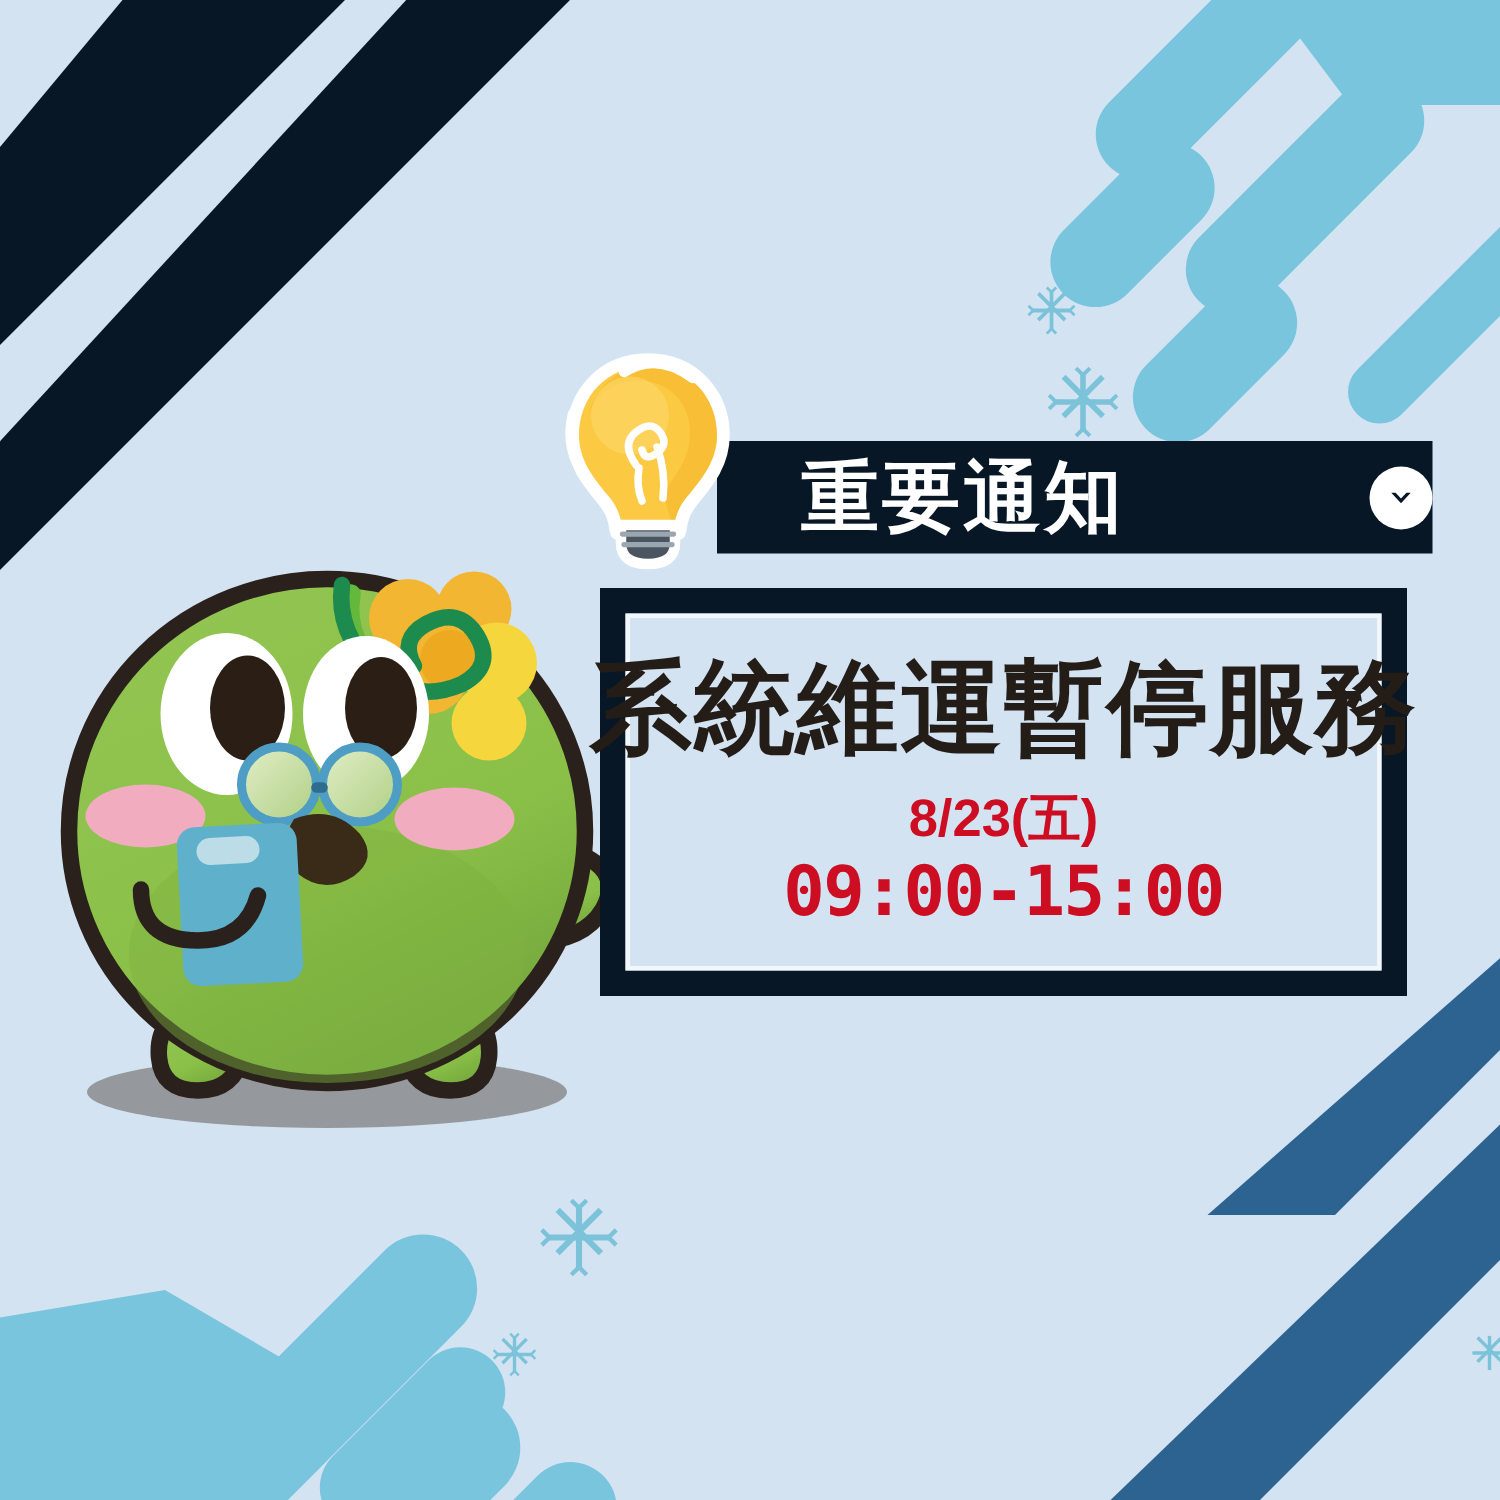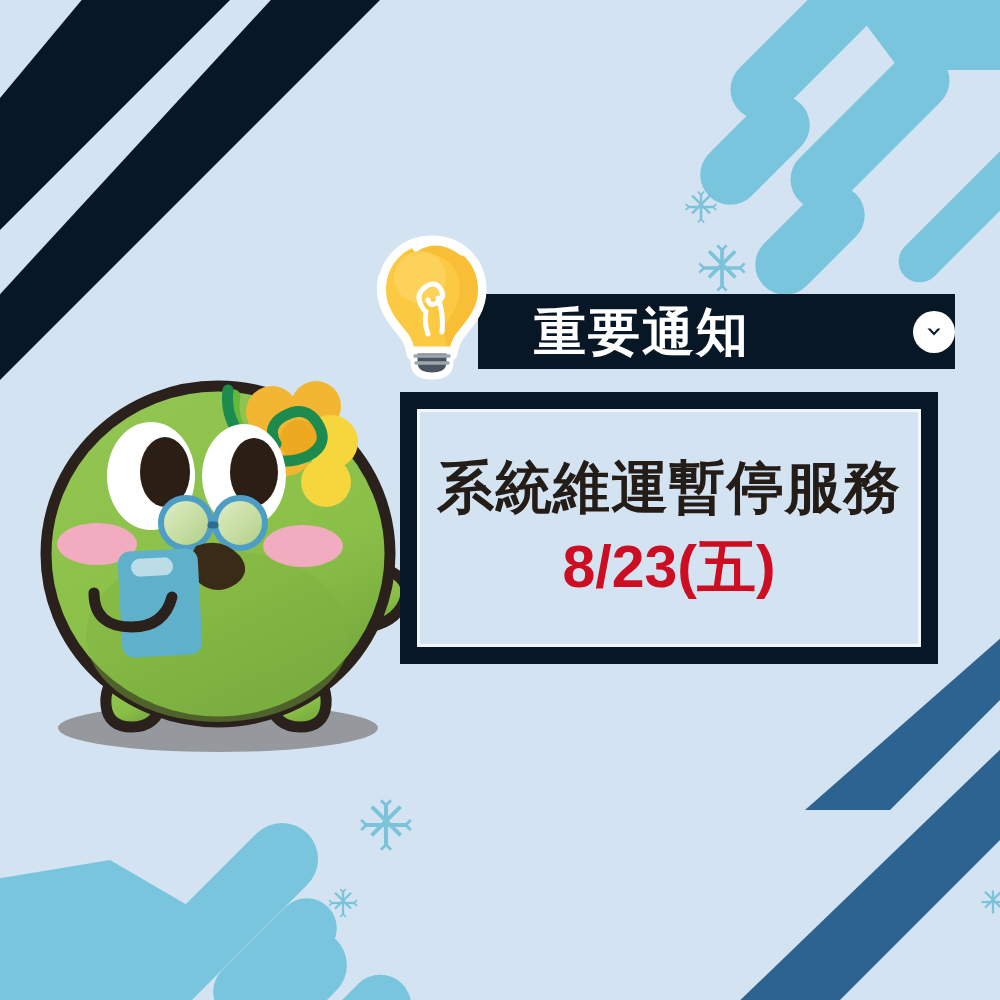--- a/index.html
+++ b/index.html
@@ -107,34 +107,34 @@
     border: 3px solid #f2f7fb;
     box-sizing: border-box;
     display: flex;
     flex-direction: column;
     align-items: center;
     justify-content: center;
     gap: 4px;
   }
   .notice-heading {
     color: #241c17;
-    font-size: 57px;
+    font-size: 68px;
     font-weight: 700;
     line-height: 1.1;
     letter-spacing: 1px;
     white-space: nowrap;
   }
   .notice-date,
   .notice-time {
     color: #cc0d22;
     font-weight: 700;
     line-height: 1.12;
     white-space: nowrap;
   }
-  .notice-date { font-size: 59px; letter-spacing: 0px; margin-top: 12px; }
+  .notice-date { font-size: 35px; letter-spacing: 0px; margin-top: 12px; }
   .notice-time {
     font-size: 46px;
     font-family: "DejaVu Sans Mono", "Liberation Mono", monospace;
     letter-spacing: -1px;
   }
 </style>
 </head>
 <body>
 
 <div id="poster">
@@ -294,20 +294,21 @@
       </g>
 
       <path d="M66,225 q0,34 38,34 q32,0 40,-30" fill="none" stroke="#2b211c" stroke-width="11" stroke-linecap="round"></path>
     </svg>
   </div>
 
   <div class="notice-card">
     <div class="notice-inner">
       <div class="notice-heading">系統維運暫停服務</div>
       <div class="notice-date">8/23(五)</div>
+      <div class="notice-time">09:00-15:00</div>
     </div>
   </div>
 
   <div class="banner">
     <span class="banner-title">重要通知</span>
     <span class="chevron-badge">
       <svg width="24" height="24" viewBox="0 0 24 24" aria-hidden="true">
         <path d="M5.5 8.5 L12 15.5 L18.5 8.5 L15.6 8.5 L12 12.4 L8.4 8.5 Z" fill="#071726"></path>
       </svg>
     </span>

